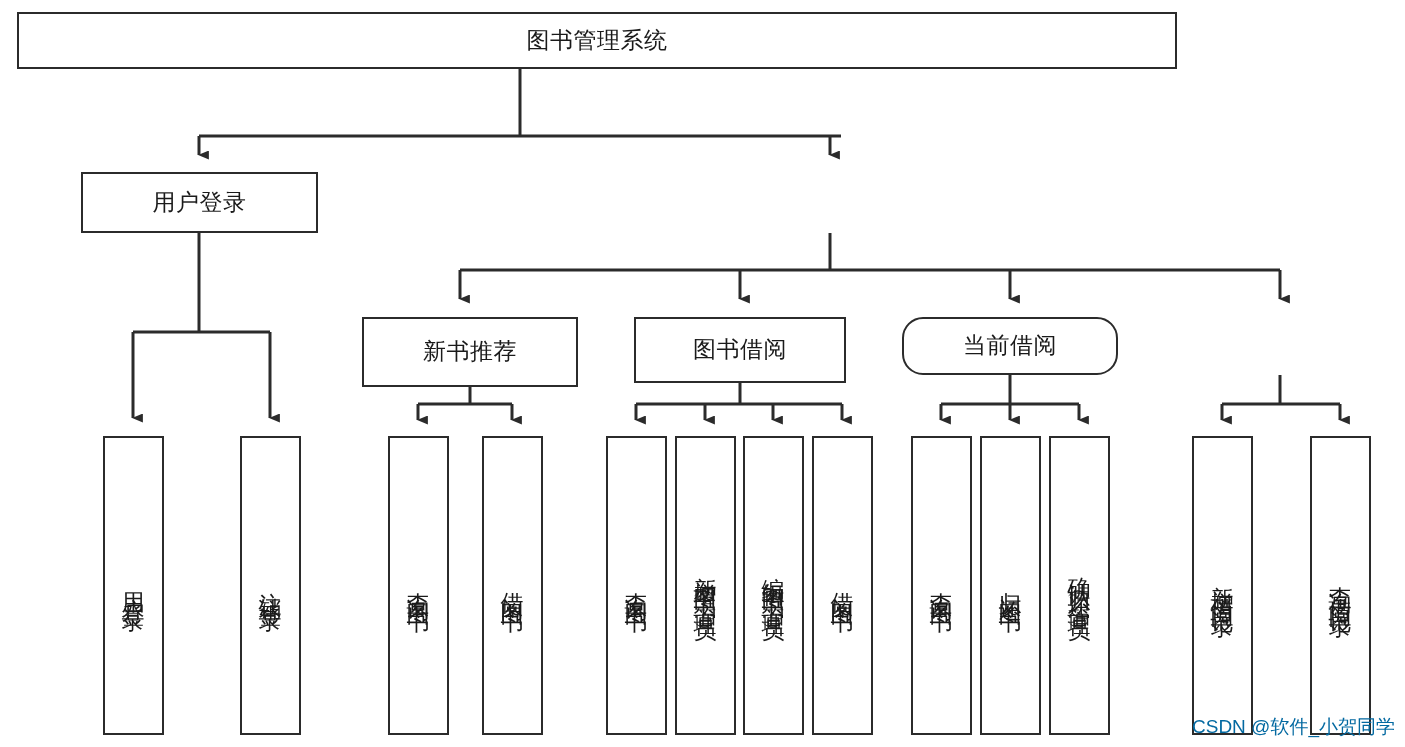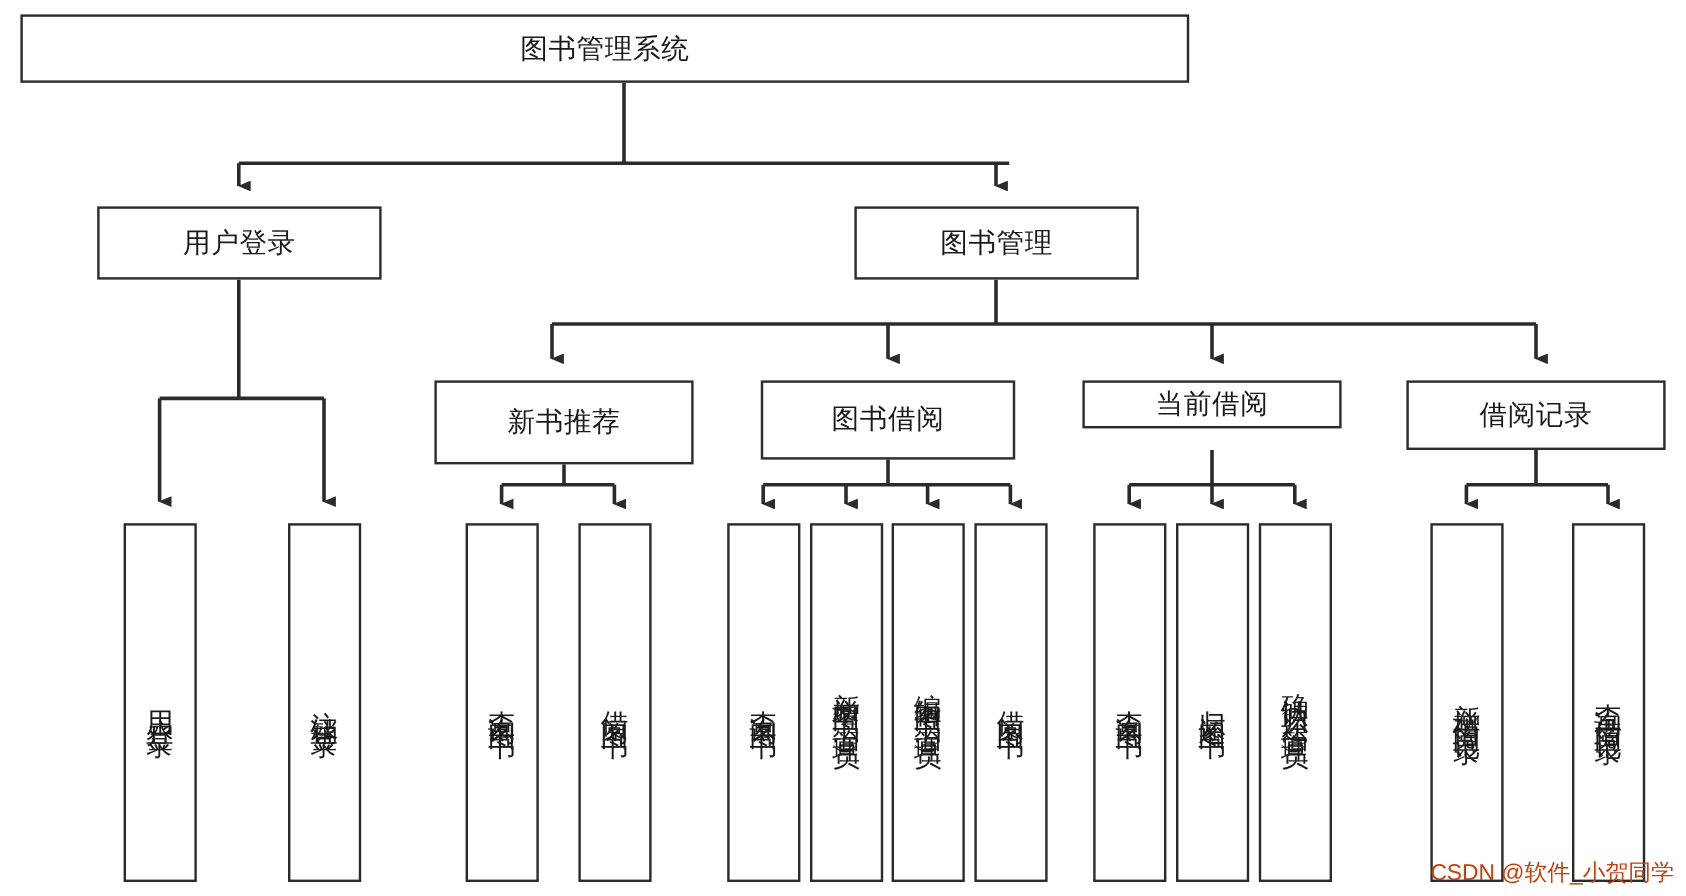--- a/index.html
+++ b/index.html
@@ -48,21 +48,21 @@
     color: #1a1a1a;
     writing-mode: vertical-rl;
     text-orientation: upright;
     letter-spacing: 6px;
     line-height: 1.05;
     white-space: nowrap;
   }
   .watermark {
     position: absolute;
     font-size: 19px;
-    color: #c2410c;
+    color: #0369a1;
     white-space: nowrap;
     pointer-events: none;
   }
 </style>
 </head>
 <body>
 
 <div id="diagram-root">
 
   <svg id="tree-svg" viewBox="0 0 1405 747" xmlns="http://www.w3.org/2000/svg">
@@ -127,47 +127,41 @@
 
     <g stroke="#2b2b2b" stroke-width="3" fill="none">
 
       <path d="M1280,375 L1280,404"></path>
       <path d="M1222,404 L1340,404"></path>
       <path d="M1222,404 L1222,420" marker-end="url(#arrow)"></path>
       <path d="M1340,404 L1340,420" marker-end="url(#arrow)"></path>
     </g>
   </svg>
 
-  <div class="node-box" style="left:17px; top:12px; width:974px; height:57px;">
+  <div class="node-box" style="left:17px; top:12px; width:1160px; height:57px;">
     <span class="node-label-h">图书管理系统</span>
   </div>
 
   <div class="node-box" style="left:81px; top:172px; width:237px; height:61px;">
     <span class="node-label-h">用户登录</span>
   </div>
 
-  <div class="node-box" style="left:712px; top:172px; width:237px; height:61px;">
-    <span class="node-label-h">图书管理</span>
-  </div>
 
   <div class="node-box" style="left:362px; top:317px; width:216px; height:70px;">
     <span class="node-label-h">新书推荐</span>
   </div>
 
   <div class="node-box" style="left:634px; top:317px; width:212px; height:66px;">
     <span class="node-label-h">图书借阅</span>
   </div>
 
-  <div class="node-box" style="left:902px; top:317px; width:216px; height:40px;">
+  <div class="node-box" style="left:902px; top:317px; width:216px; height:58px;border-radius:21px;">
     <span class="node-label-h">当前借阅</span>
   </div>
 
-  <div class="node-box" style="left:1172px; top:317px; width:216px; height:58px;">
-    <span class="node-label-h">借阅记录</span>
-  </div>
 
   <div class="node-box" style="left:103px; top:436px; width:61px; height:299px;">
     <span class="node-label-v">用户登录</span>
   </div>
 
   <div class="node-box" style="left:240px; top:436px; width:61px; height:299px;">
     <span class="node-label-v">注销登录</span>
   </div>
 
   <div class="node-box" style="left:388px; top:436px; width:61px; height:299px;">

